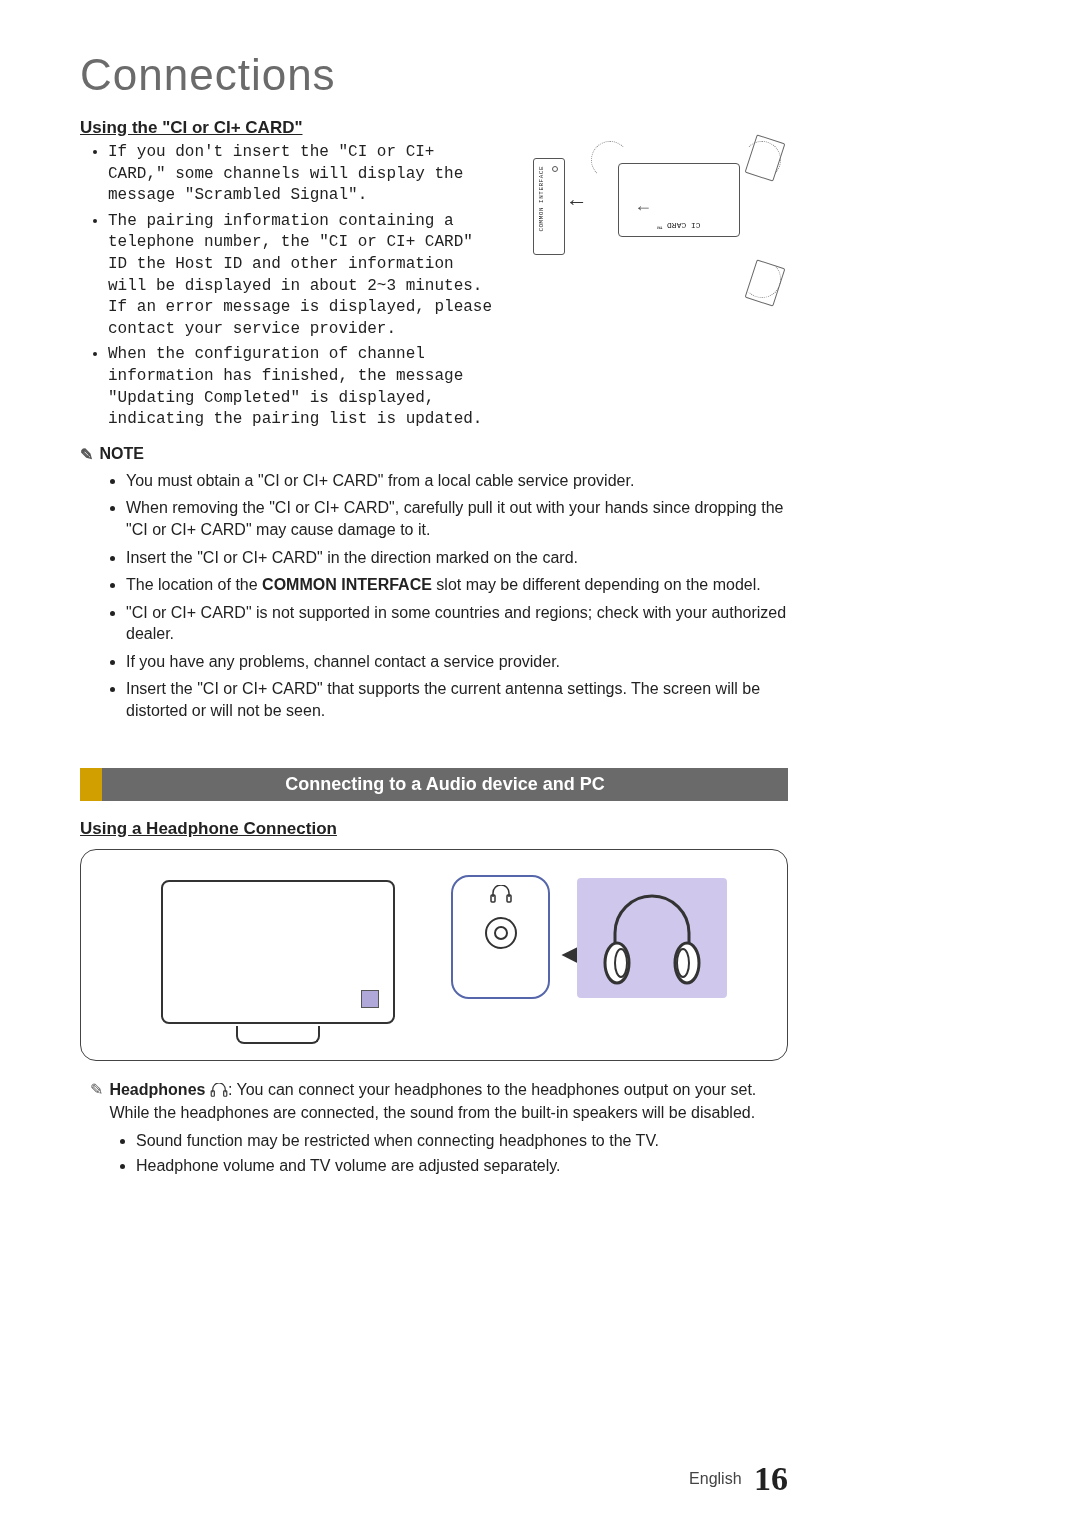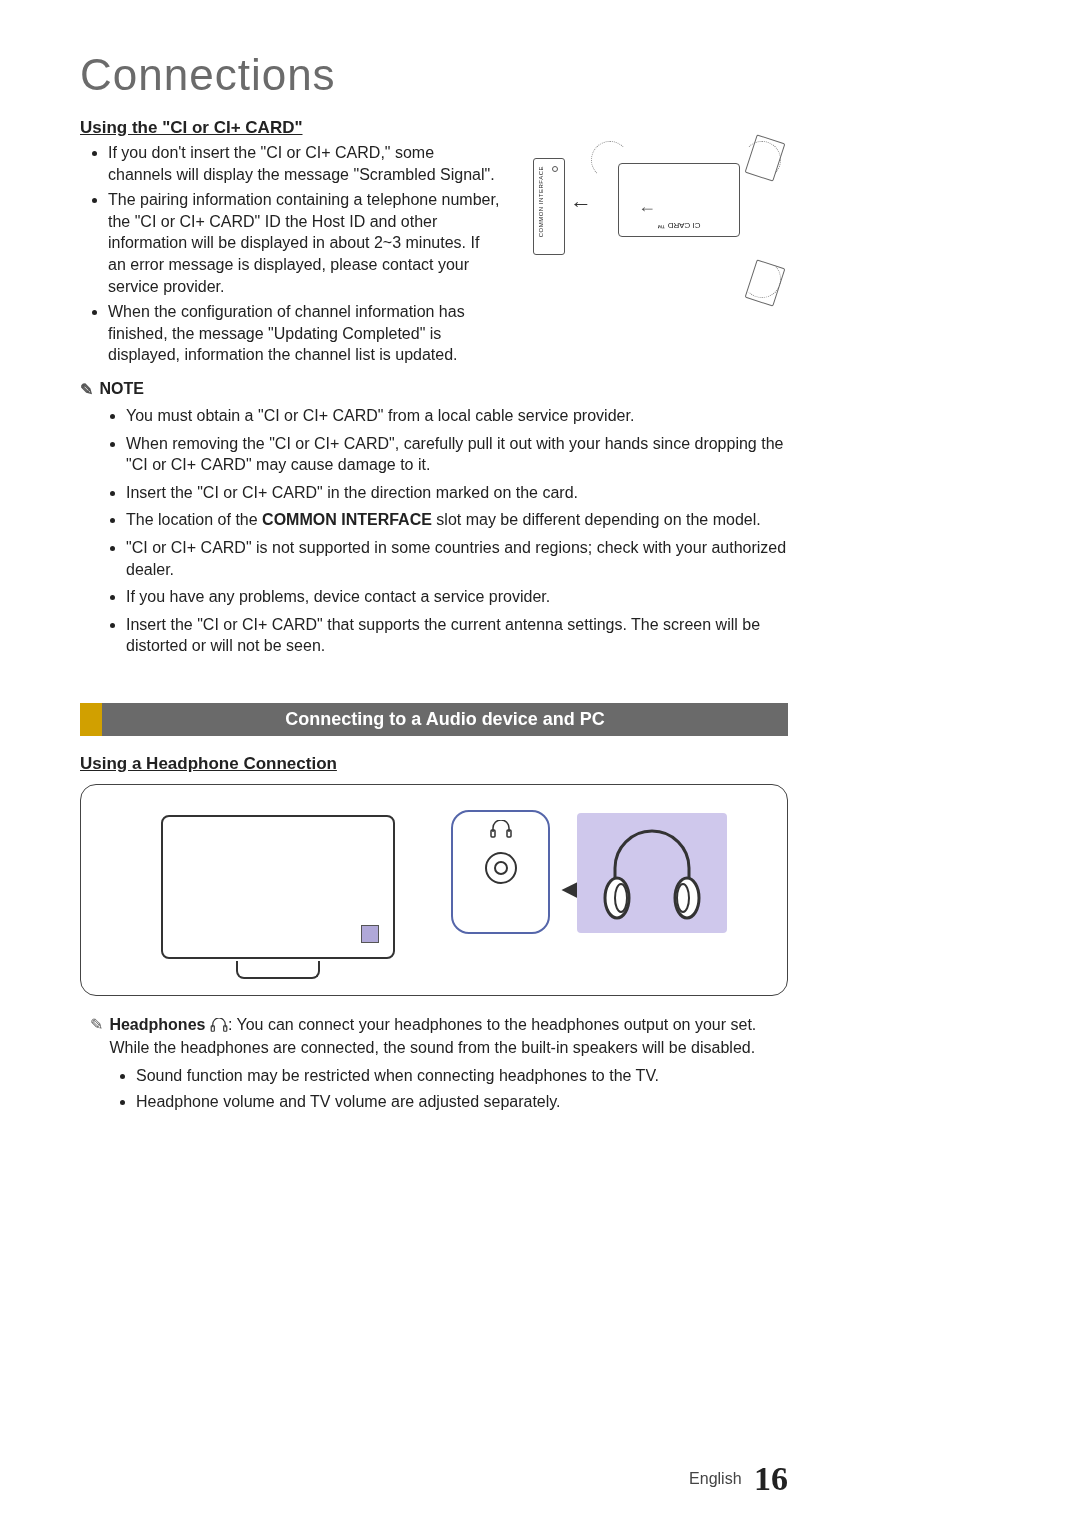--- a/index.html
+++ b/index.html
@@ -48,20 +48,21 @@
     margin-top: 18px;
   }
   .intro-line {
     font-size: 16px;
     margin-top: 4px;
   }
   .flex-row {
     display: flex;
     align-items: flex-start;
     gap: 28px;
+    font-family: Liberation Mono, monospace;
   }
   .bullets-main {
     margin: 4px 0 0 0;
     padding-left: 28px;
     font-size: 16px;
     line-height: 1.35;
     width: 580px;
   }
   .bullets-main li {
     margin-bottom: 4px;
@@ -287,21 +288,21 @@
 
   <h1 class="title">Connections</h1>
 
 
   <div class="sub-heading">Using the "CI or CI+ CARD"</div>
 
   <div class="flex-row">
     <ul class="bullets-main">
       <li>If you don't insert the "CI or CI+ CARD," some channels will display the message "Scrambled Signal".</li>
       <li>The pairing information containing a telephone number, the "CI or CI+ CARD" ID the Host ID and other information will be displayed in about 2~3 minutes. If an error message is displayed, please contact your service provider.</li>
-      <li>When the configuration of channel information has finished, the message "Updating Completed" is displayed, information the channel list is updated.</li>
+      <li>When the configuration of channel information has finished, the message "Updating Completed" is displayed, indicating the pairing list is updated.</li>
     </ul>
 
     <div class="ci-diagram">
       <div class="ci-slot"></div>
       <div class="ci-slot-dot"></div>
       <div class="ci-slot-label">COMMON INTERFACE</div>
       <div class="ci-arrow-slot">←</div>
       <div class="ci-card">
         <div class="ci-card-label">CI CARD ™</div>
       </div>
@@ -318,21 +319,21 @@
     <div class="note-head">
       <span class="note-icon">✎</span>
       <span>NOTE</span>
     </div>
     <ul class="bullets-note">
       <li>You must obtain a "CI or CI+ CARD" from a local cable service provider.</li>
       <li>When removing the "CI or CI+ CARD", carefully pull it out with your hands since dropping the "CI or CI+ CARD" may cause damage to it.</li>
       <li>Insert the "CI or CI+ CARD" in the direction marked on the card.</li>
       <li>The location of the <span class="bold-inline">COMMON INTERFACE</span> slot may be different depending on the model.</li>
       <li>"CI or CI+ CARD" is not supported in some countries and regions; check with your authorized dealer.</li>
-      <li>If you have any problems, device contact a service provider.</li>
+      <li>If you have any problems, channel contact a service provider.</li>
       <li>Insert the "CI or CI+ CARD" that supports the current antenna settings. The screen will be distorted or will not be seen.</li>
     </ul>
   </div>
 
   <div style="height:30px"></div>
   <div class="section-bar">
     <div class="accent"></div>
     <div class="label">Connecting to a Audio device and PC</div>
   </div>
 

